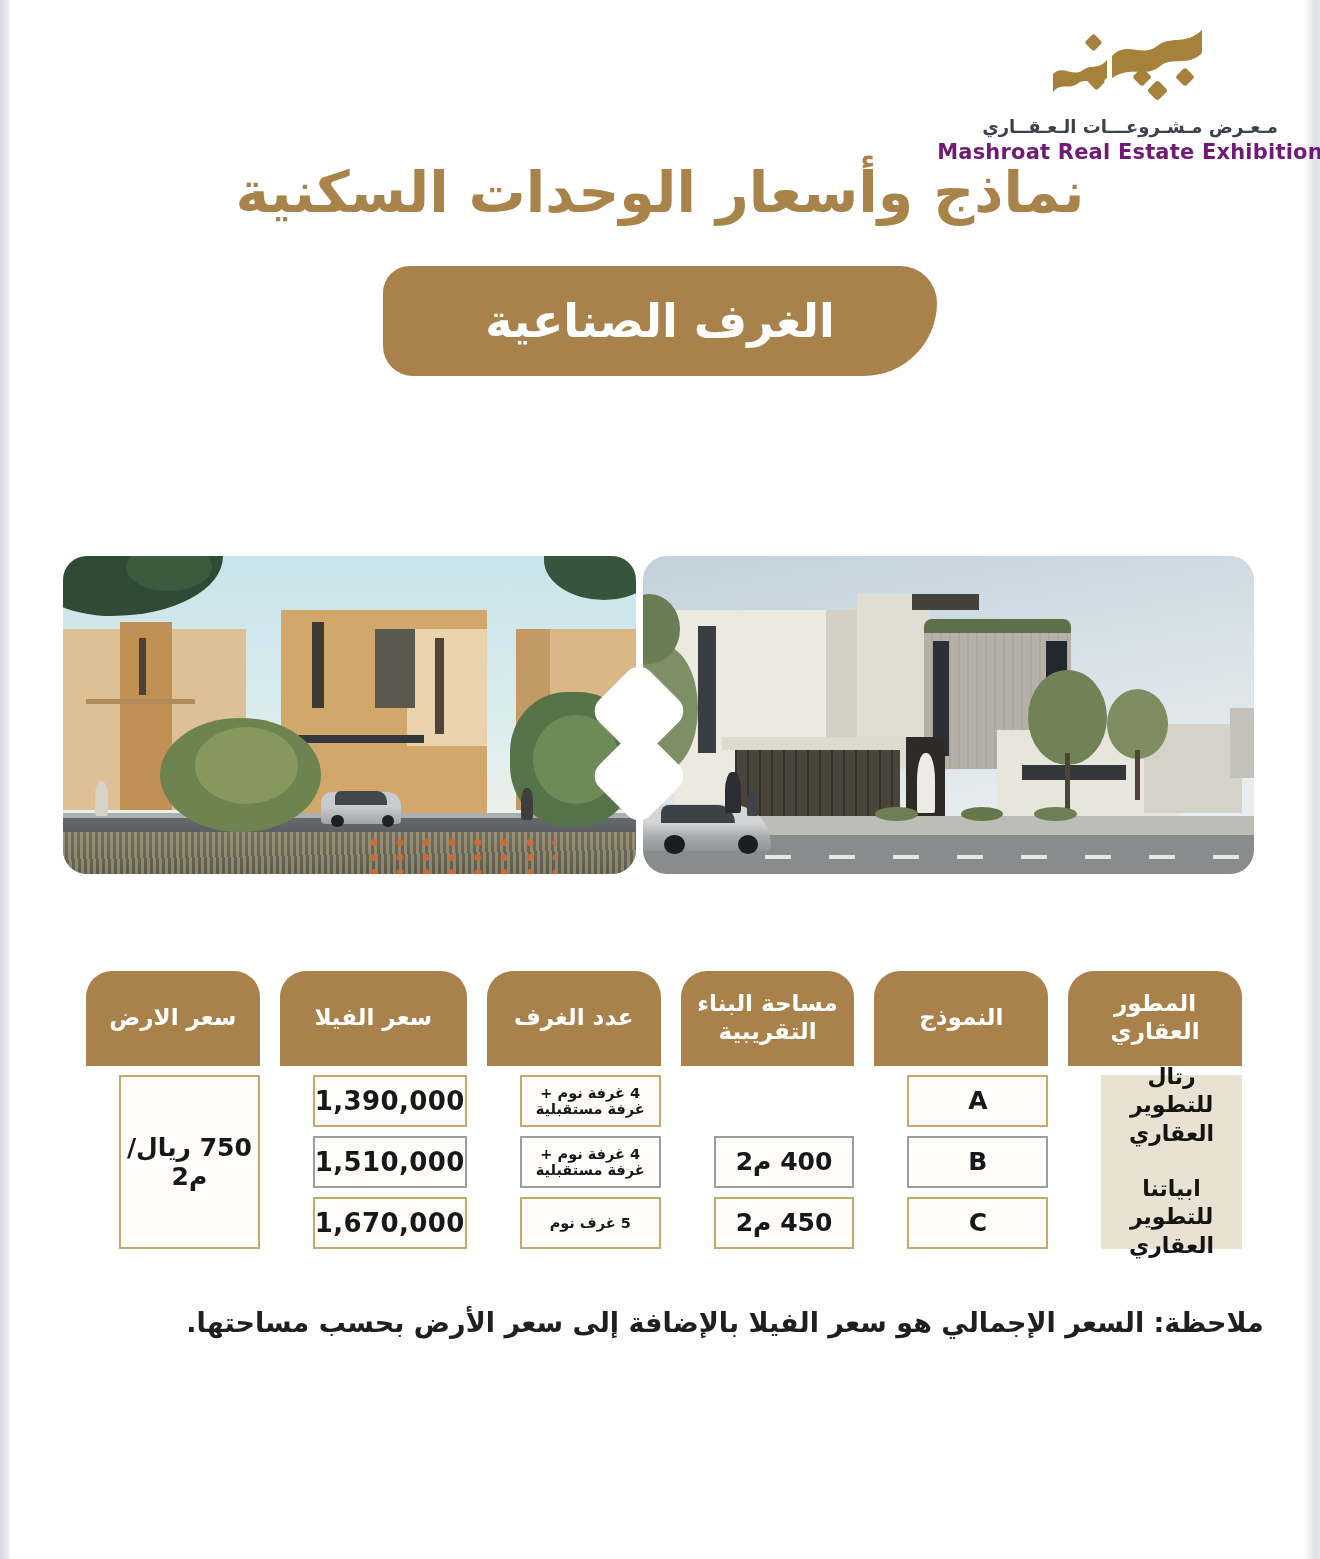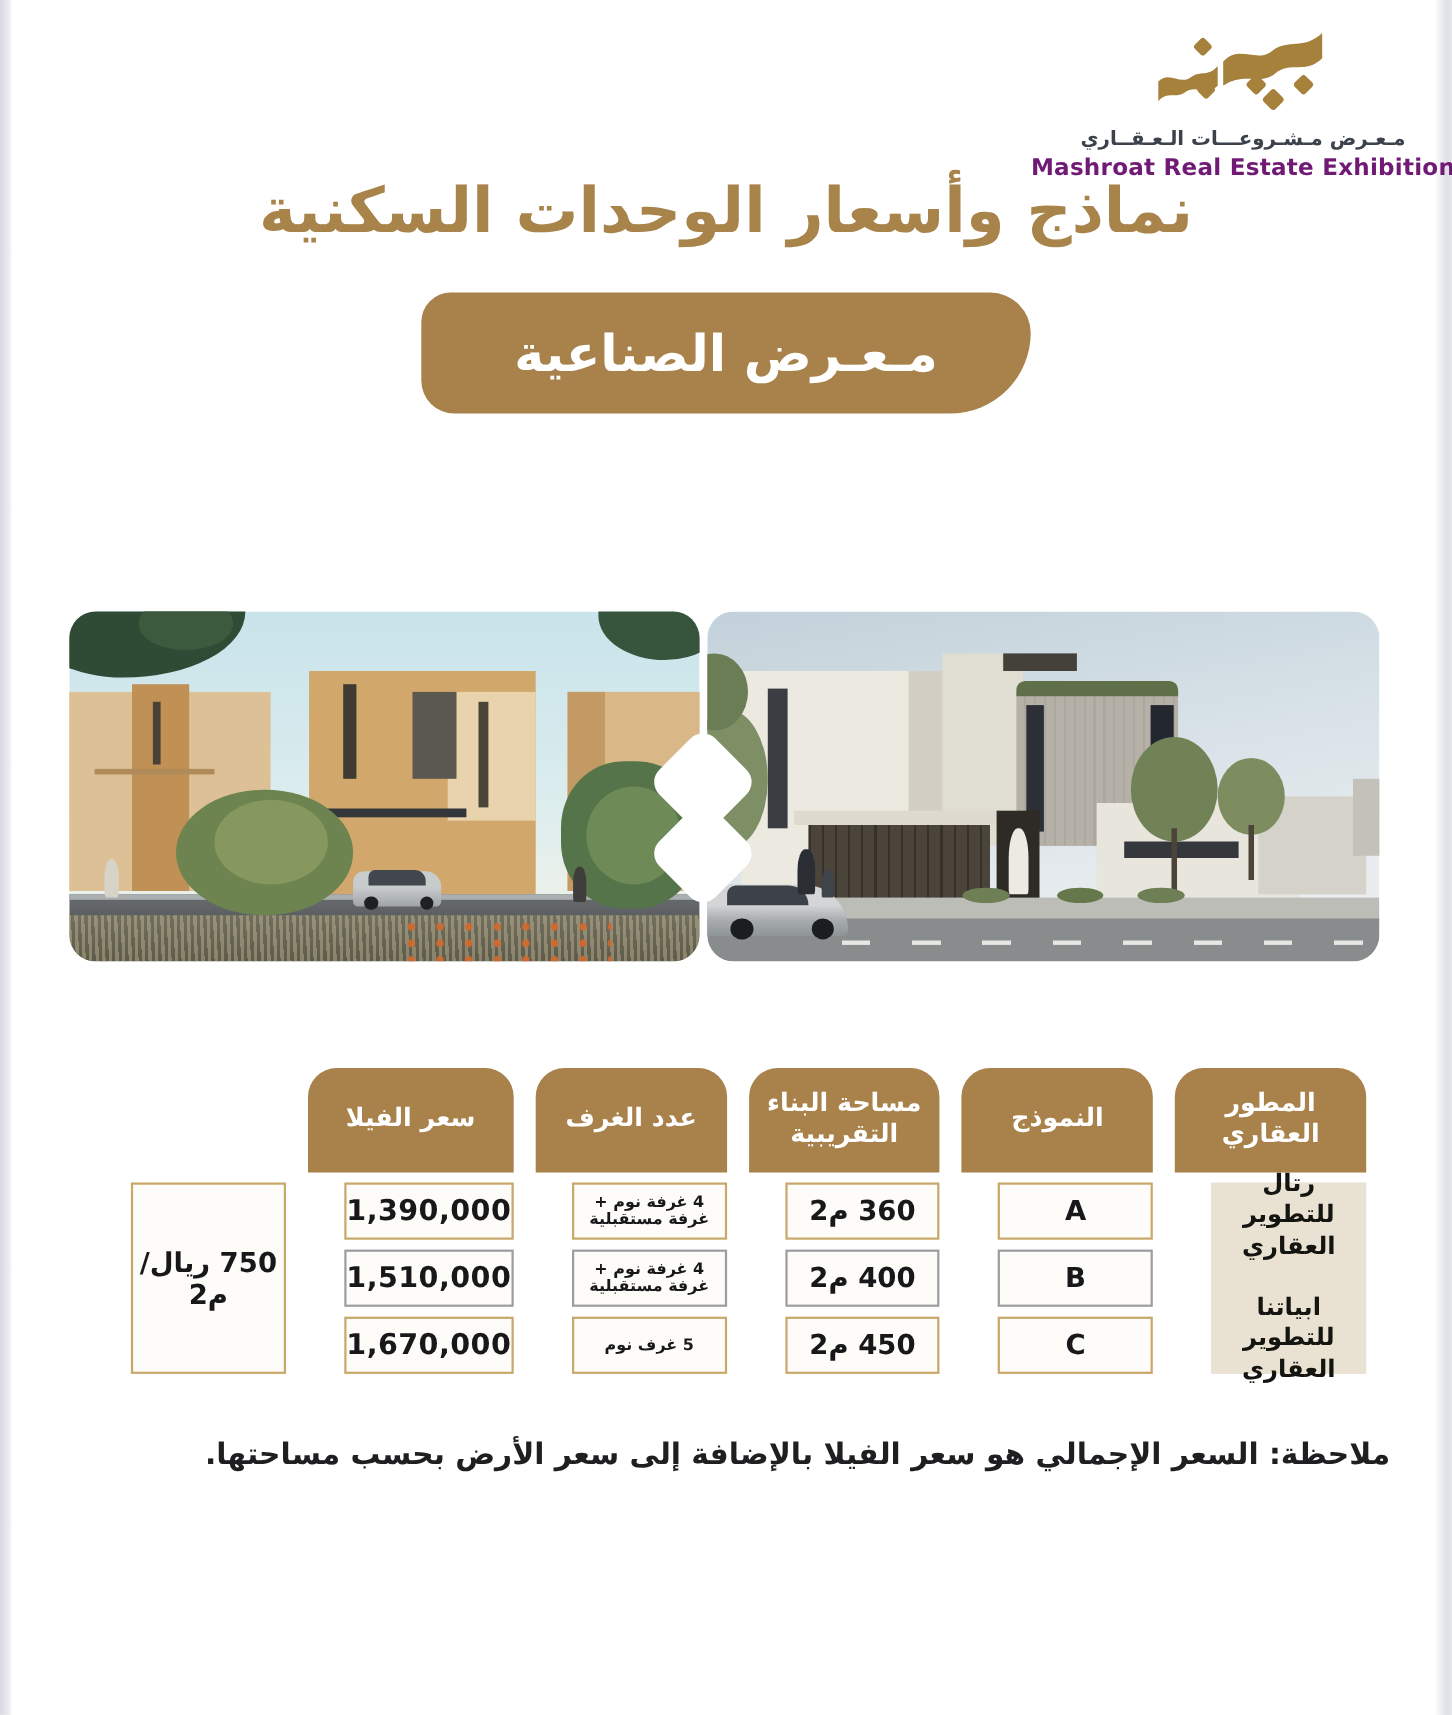--- a/index.html
+++ b/index.html
@@ -133,21 +133,21 @@
       <rect x="115" y="57" width="15" height="15" rx="3" transform="rotate(45 122.5 64.5)"></rect>
       <rect x="143" y="44" width="14" height="14" rx="3" transform="rotate(45 150 51)"></rect>
     </g>
   </svg>
   <div class="brand-ar">مـعـرض مـشـروعـــات الـعـقــاري</div>
   <div class="brand-en">Mashroat Real Estate Exhibition</div>
 </header>
 
 <h1 class="title">نماذج وأسعار الوحدات السكنية</h1>
 
-<div class="banner">مـعـرض الصناعية</div>
+<div class="banner">الغرف الصناعية</div>
 
 <div class="gallery">
 
   <div class="photo photo-left">
     <div class="ab" style="inset:0;background:linear-gradient(180deg,#c8e3ea 0%,#dcedee 55%,#eaf0ea 78%,#e9ece4 100%);"></div>
     <div class="ab" style="left:-1%;top:23%;width:33%;height:57%;background:#ddc096;"></div>
     <div class="ab" style="left:10%;top:21%;width:9%;height:59%;background:#c09055;"></div>
     <div class="ab" style="left:13.2%;top:26%;width:1.3%;height:18%;background:#4a4136;"></div>
     <div class="ab" style="left:4%;top:45%;width:19%;height:1.8%;background:#b08a58;"></div>
     <div class="ab" style="left:38%;top:17%;width:36%;height:66%;background:#d2a76c;"></div>
@@ -220,29 +220,29 @@
   <div class="diamond d2"></div>
 </div>
 
 <div class="table">
 
   <div class="th">المطور العقاري</div>
   <div class="th">النموذج</div>
   <div class="th">مساحة البناء التقريبية</div>
   <div class="th">عدد الغرف</div>
   <div class="th">سعر الفيلا</div>
+  <div class="th">سعر الارض</div>
 
   <div class="td dev-cell" style="grid-column:1;text-align:center;">
     <span>رتال للتطوير العقاري</span>
     <span class="dev-divider"></span>
     <span>ابياتنا للتطوير العقاري</span>
   </div>
 
   <div class="td model-cell" style="grid-column:2;grid-row:2;">A</div>
-  <div class="td area-cell" style="grid-column:3;grid-row:2;">360 م2</div>
   <div class="td rooms-cell" style="grid-column:4;grid-row:2;">4 غرفة نوم + غرفة مستقبلية</div>
   <div class="td price-cell" style="grid-column:5;grid-row:2;">1,390,000</div>
 
   <div class="td land-cell" style="grid-column:6;">750 ريال/م2</div>
 
   <div class="td model-cell b-gray" style="grid-column:2;grid-row:3;">B</div>
   <div class="td area-cell b-gray" style="grid-column:3;grid-row:3;">400 م2</div>
   <div class="td rooms-cell b-gray" style="grid-column:4;grid-row:3;">4 غرفة نوم + غرفة مستقبلية</div>
   <div class="td price-cell b-gray" style="grid-column:5;grid-row:3;">1,510,000</div>
 

